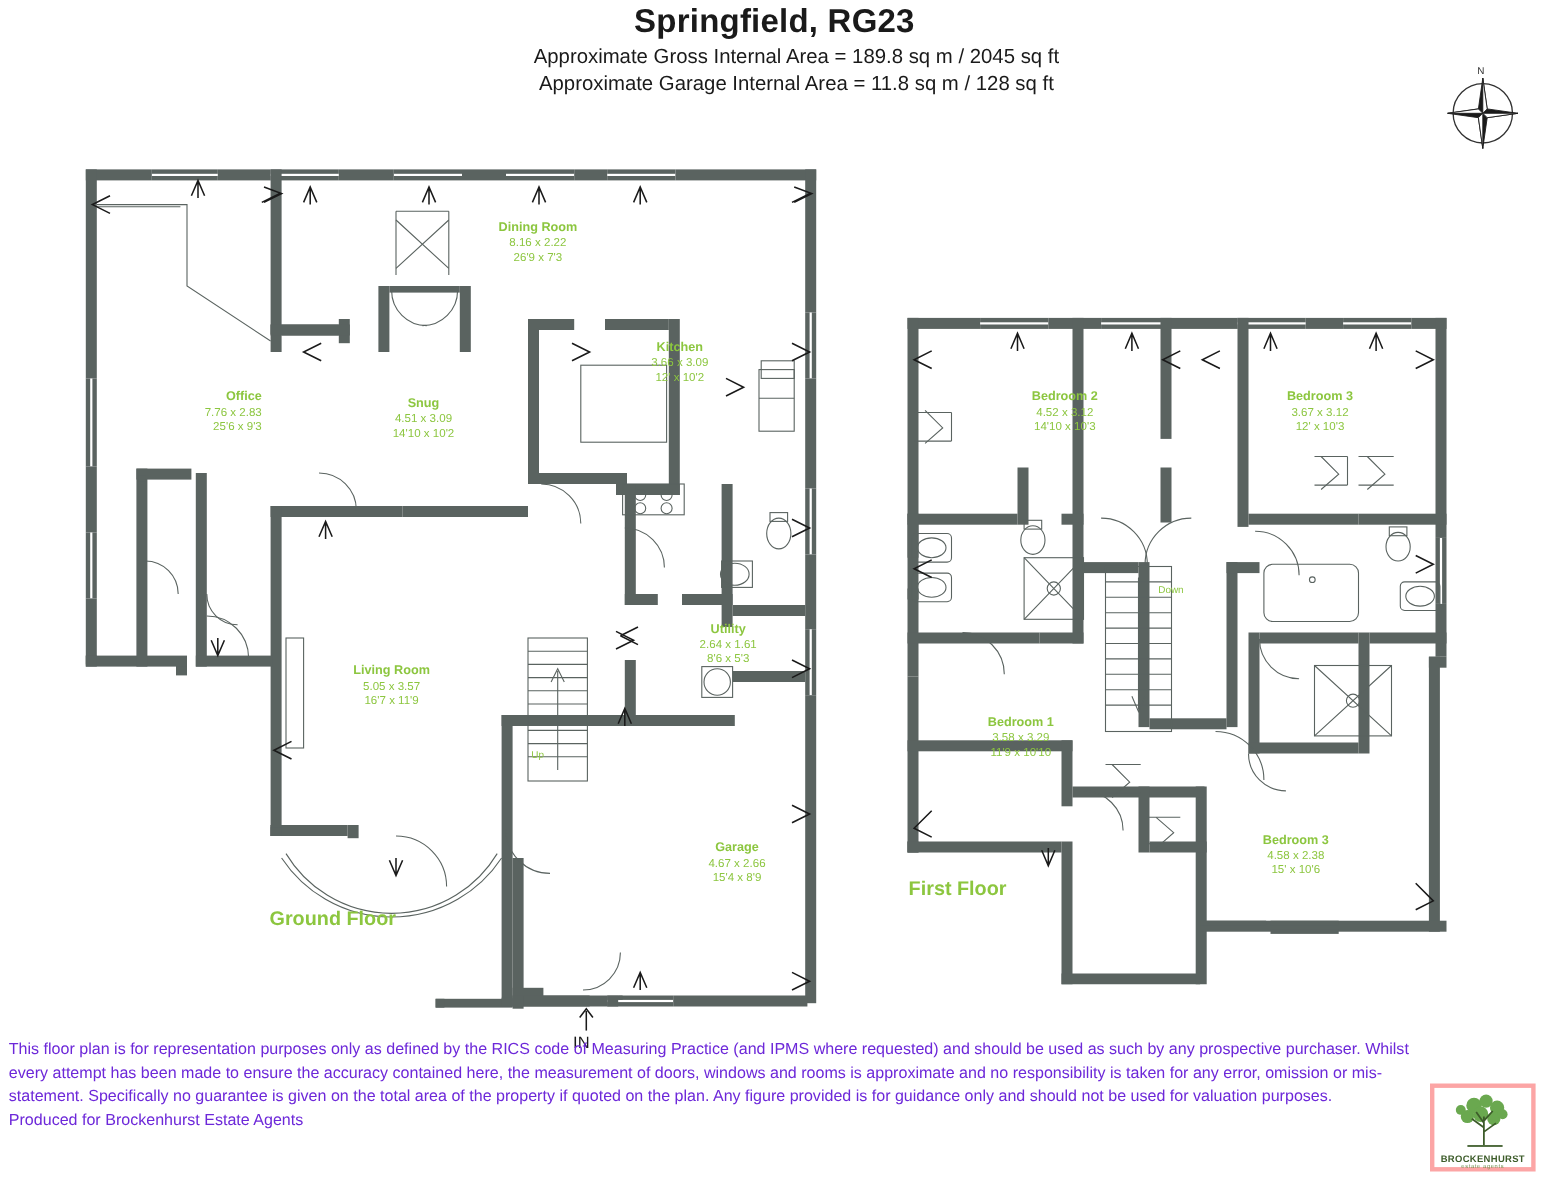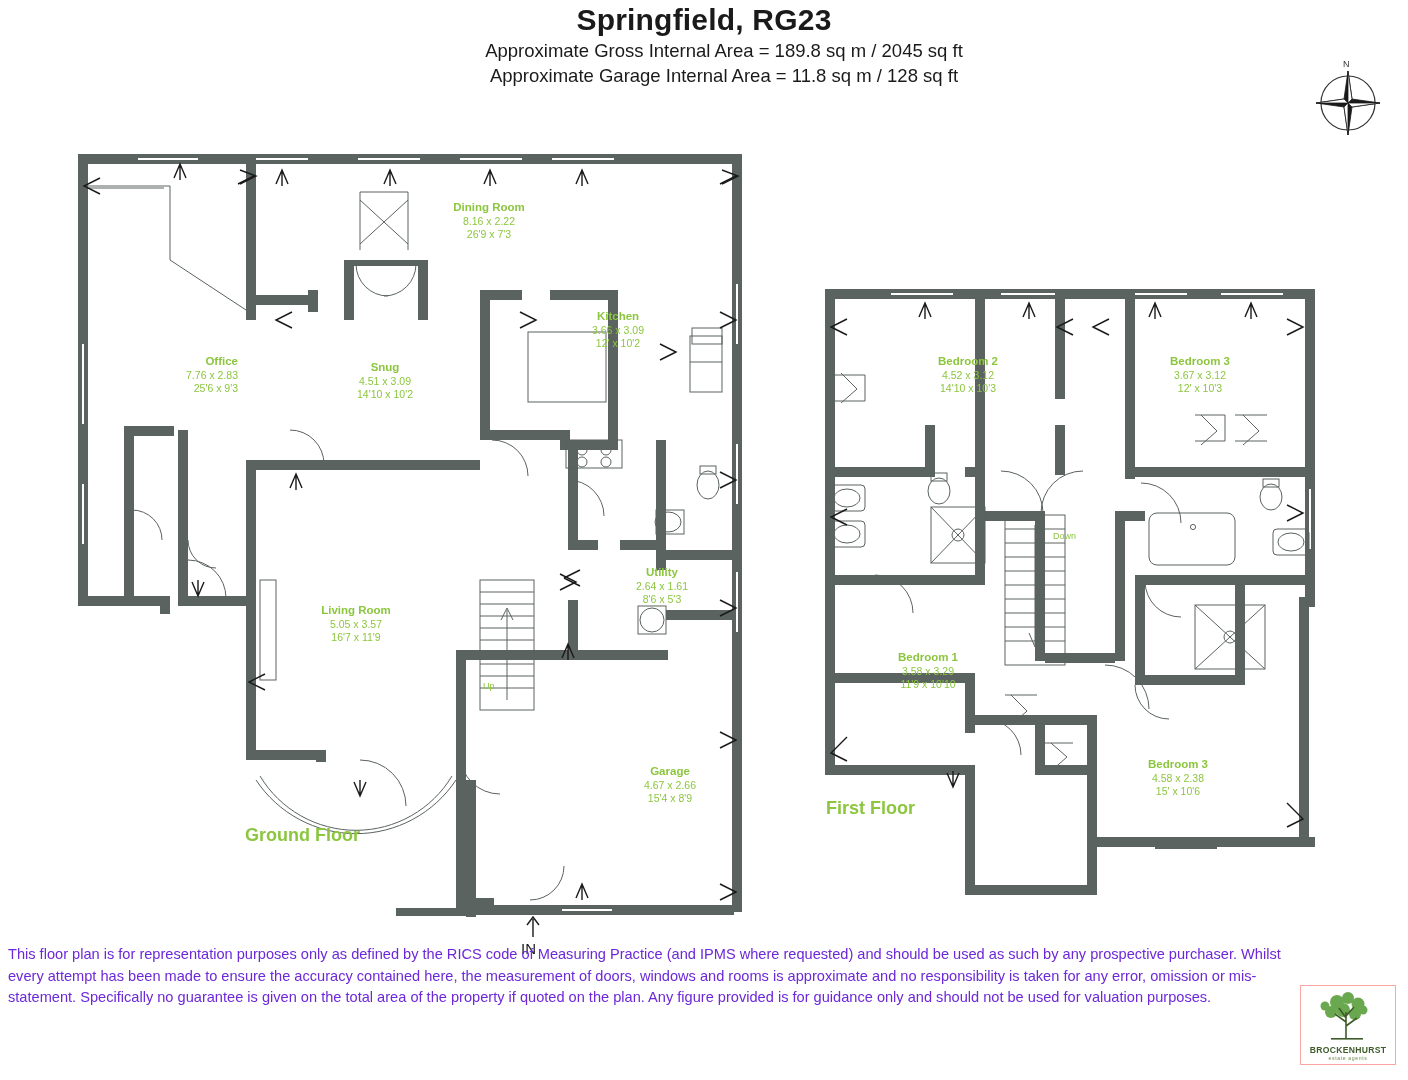--- a/index.html
+++ b/index.html
@@ -84,21 +84,21 @@
     font-size: 14.6px;
     line-height: 21.5px;
     color: #6d28d9;
   }
   .logo {
     position: absolute;
     left: 1300px;
     top: 985px;
     width: 96px;
     height: 80px;
-    border: 1px solid #fca5a5;
+    border: 4px solid #fca5a5;
     box-sizing: border-box;
     background: #fff;
     text-align: center;
   }
   .logo .brandname {
     font-size: 8.6px;
     font-weight: bold;
     color: #3d5c2a;
     letter-spacing: 0.3px;
     margin-top: 1px;
@@ -536,20 +536,21 @@
 </div>
 <div class="room" style="left:1118px; top:758px; width:120px;">
   <span class="rname">Bedroom 3</span>
   <span class="rdim">4.58 x 2.38</span>
   <span class="rdim">15' x 10'6</span>
 </div>
 <div class="tiny-label" style="left:1053px; top:531px;">Down</div>
 
 <div class="disclaimer">
   <span>This floor plan is for representation purposes only as defined by the RICS code of Measuring Practice (and IPMS where requested) and should be used as such by any prospective purchaser. Whilst every attempt has been made to ensure the accuracy contained here, the measurement of doors, windows and rooms is approximate and no responsibility is taken for any error, omission or mis-statement. Specifically no guarantee is given on the total area of the property if quoted on the plan. Any figure provided is for guidance only and should not be used for valuation purposes.</span>
+  <div>Produced for Brockenhurst Estate Agents</div>
 </div>
 
 <div class="logo">
   <svg width="94" height="58" viewBox="0 0 94 58">
     <g fill="#6aa84f">
       <circle cx="36" cy="16" r="7"></circle>
       <circle cx="47" cy="12" r="6"></circle>
       <circle cx="57" cy="18" r="6.5"></circle>
       <circle cx="30" cy="26" r="6"></circle>
       <circle cx="42" cy="24" r="7"></circle>

